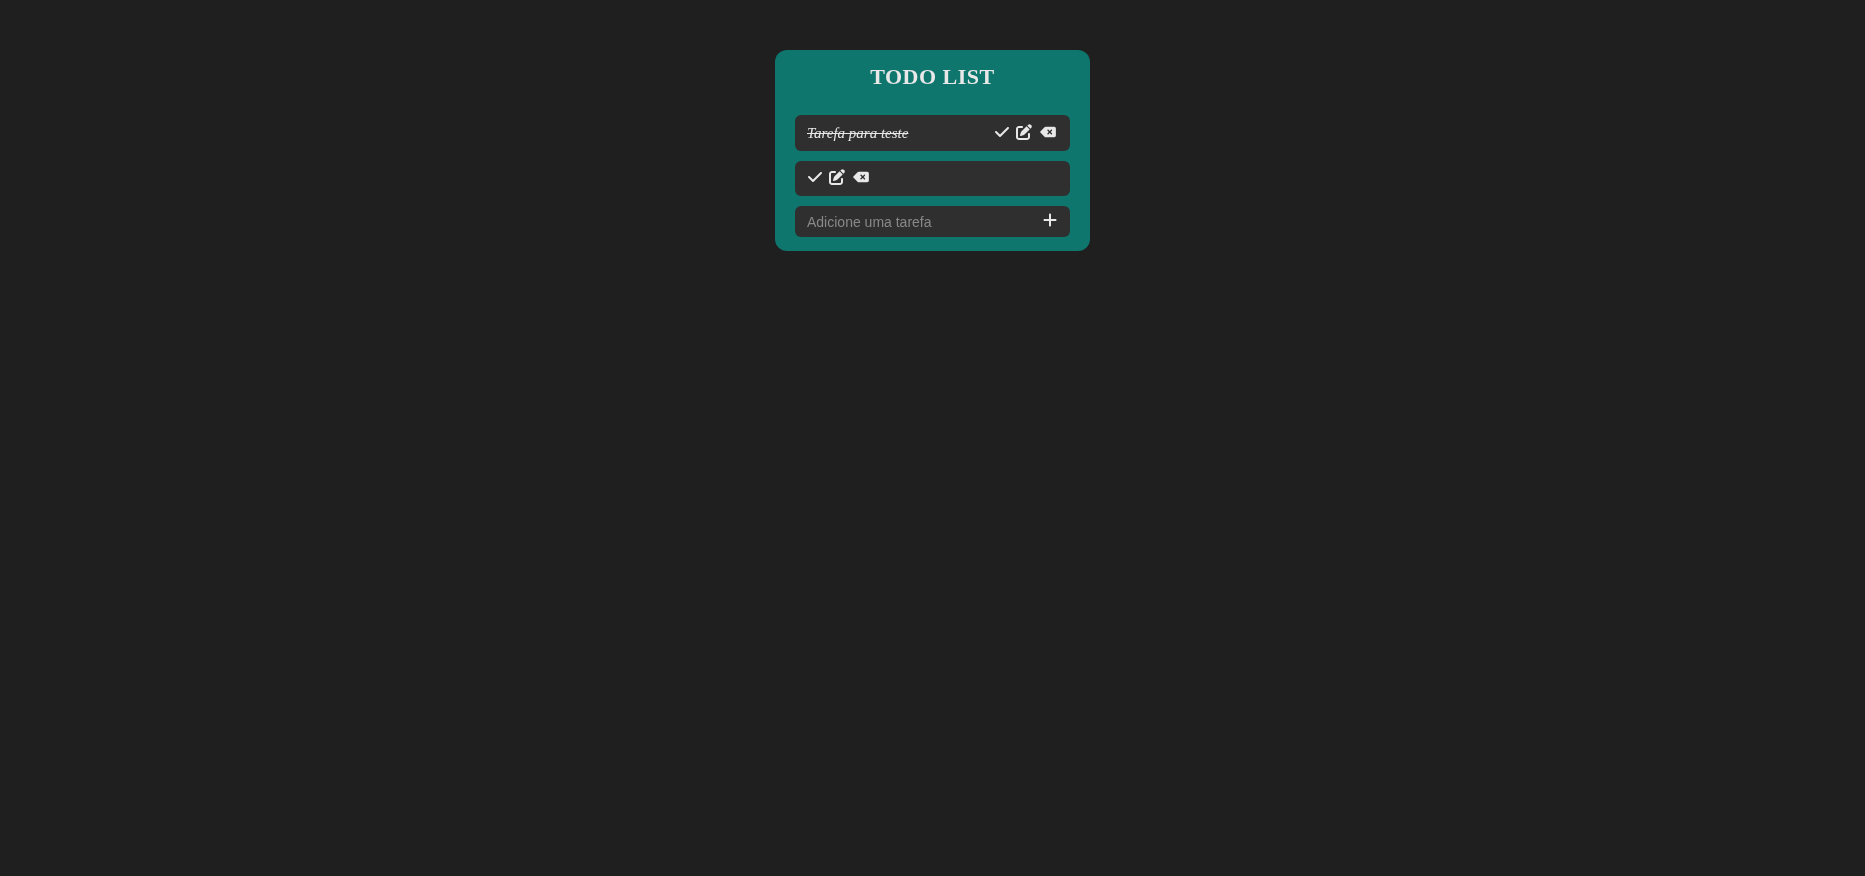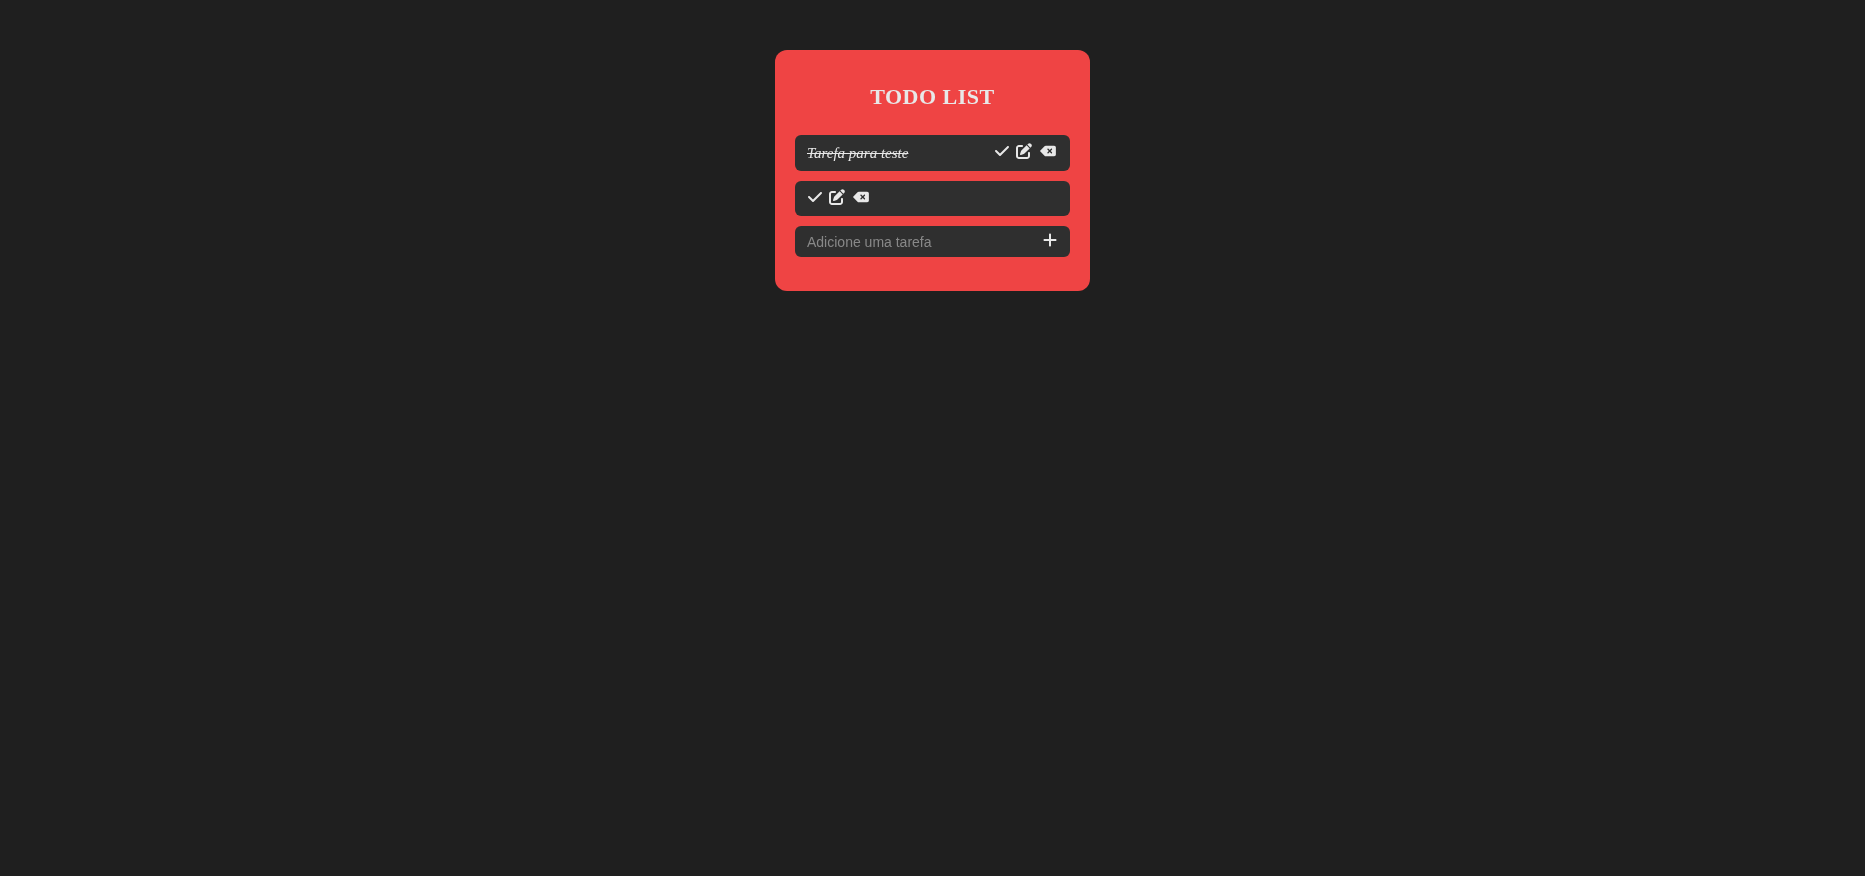--- a/index.html
+++ b/index.html
@@ -12,42 +12,42 @@
       background-color: #1f1f1f;
       min-height: 100vh;
       font-family: Georgia, 'Times New Roman', serif;
       display: flex;
       justify-content: center;
       align-items: flex-start;
       padding-top: 50px;
     }
 
     .card {
-      background-color: #ef4444;
+      background-color: #0f766e;
       border-radius: 12px;
-      padding: 34px 20px;
+      padding: 14px 20px;
       width: 315px;
     }
 
     .title {
       color: #e8e8e8;
       text-align: center;
       font-size: 22px;
       font-weight: bold;
       margin-bottom: 25px;
       letter-spacing: 0.5px;
     }
 
     .task-item {
       background-color: #2f2f2f;
       border-radius: 6px;
       padding: 8px 12px;
       margin-bottom: 10px;
       display: flex;
-      align-items: flex-start;
+      align-items: flex-end;
       justify-content: space-between;
       gap: 23px;
     }
 
     .task-text {
       color: #e8e8e8;
       font-size: 15px;
       font-style: italic;
       flex: 1;
       word-wrap: break-word;

